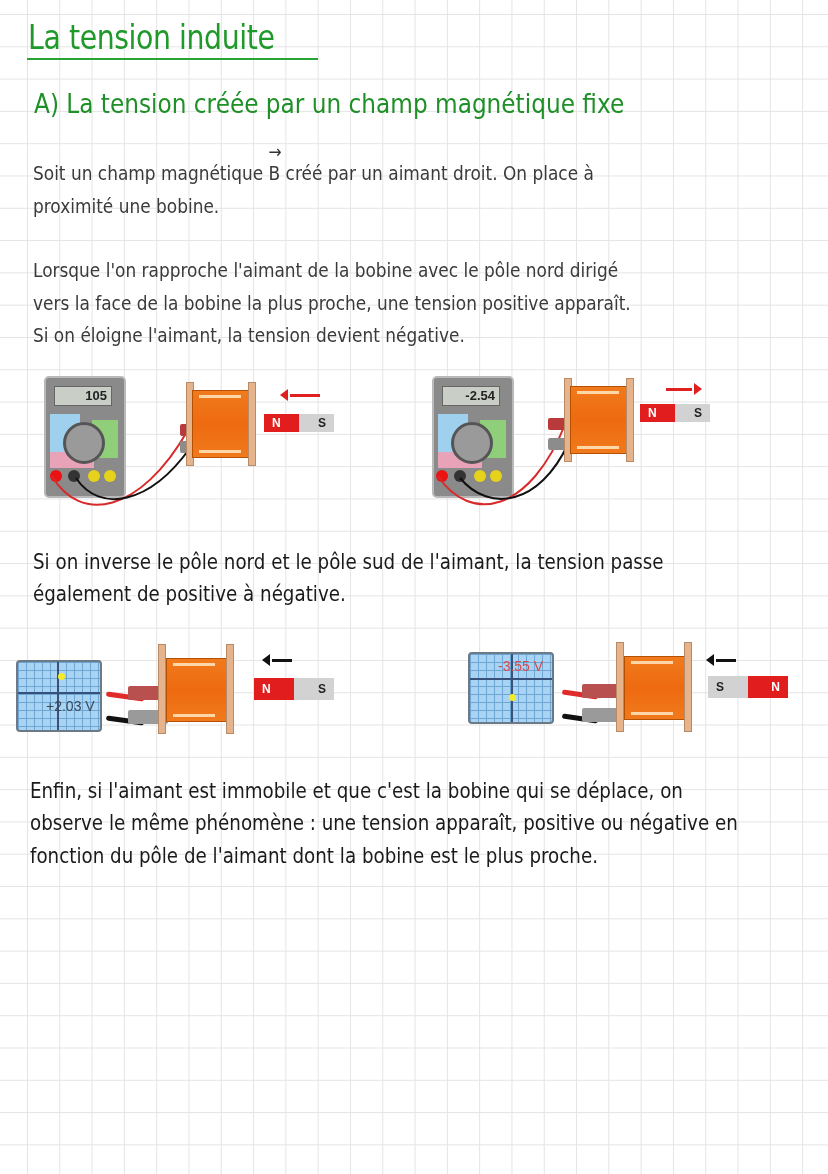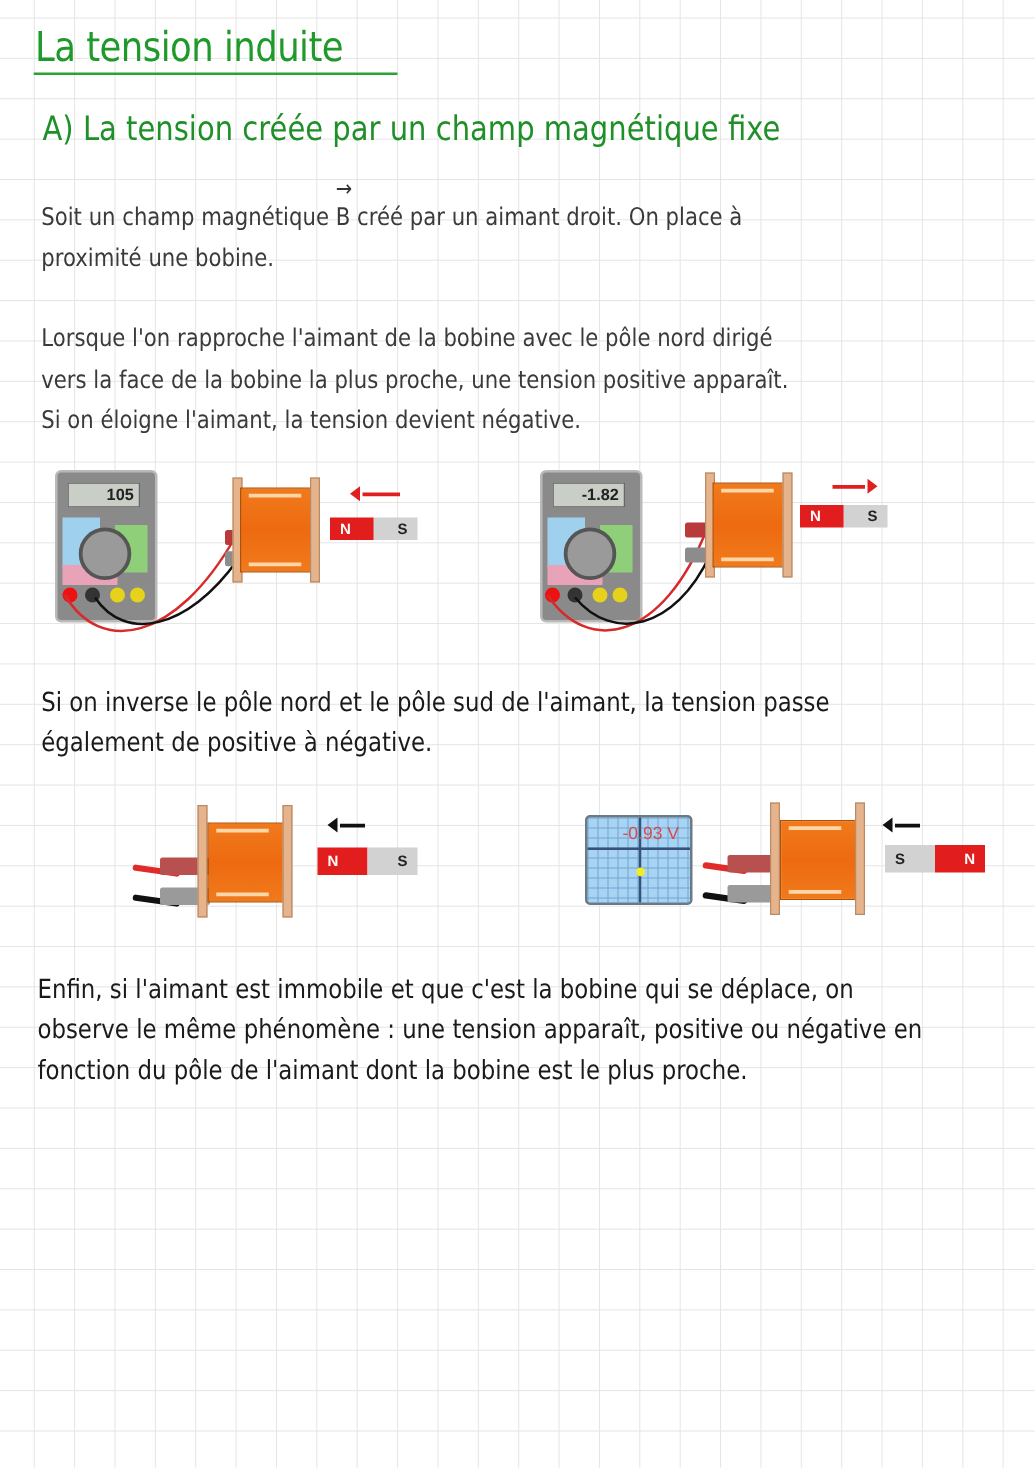--- a/index.html
+++ b/index.html
@@ -112,21 +112,21 @@
   <div class="flange" style="left:208px; top:8px;"></div>
   <div class="arrow left" style="left:250px; top:20px; width:30px; background:#e02020; color:#e02020;"></div>
   <div class="magnet" style="left:224px; top:40px;">
     <div class="pole n">N</div>
     <div class="pole s">S</div>
   </div>
 </div>
 
 <div class="fig" style="left:430px; top:374px; width:300px; height:140px;">
   <div class="meter" style="left:2px; top:2px;">
-    <div class="meter-screen">-1.82</div>
+    <div class="meter-screen">-2.54</div>
     <div class="meter-panel-blue"></div>
     <div class="meter-panel-green"></div>
     <div class="meter-panel-pink"></div>
     <div class="meter-dial"></div>
     <div class="jack" style="left:2px; top:92px; background:#e11;"></div>
     <div class="jack" style="left:20px; top:92px; background:#333;"></div>
     <div class="jack" style="left:40px; top:92px; background:#e6d21a;"></div>
     <div class="jack" style="left:56px; top:92px; background:#e6d21a;"></div>
   </div>
   <svg style="position:absolute; left:0; top:0;" width="180" height="140">
@@ -147,20 +147,26 @@
     <div class="pole s">S</div>
   </div>
 </div>
 
 <div class="abs para dark" style="left:33px; top:546px;">
   <div>Si on inverse le pôle nord et le pôle sud de l'aimant, la tension passe</div>
   <div>également de positive à négative.</div>
 </div>
 
 <div class="fig" style="left:14px; top:638px; width:330px; height:100px;">
+  <div class="scope" style="left:2px; top:22px;">
+    <div class="scope-axis-h" style="top:30px;"></div>
+    <div class="scope-axis-v" style="left:39px;"></div>
+    <div class="scope-dot" style="left:40px; top:11px;"></div>
+    <div class="scope-read" style="left:28px; top:36px; color:#3c4a58;">+2.03 V</div>
+  </div>
   <div class="wire" style="left:92px; top:56px; width:38px; background:#e12a2a; transform:rotate(8deg);"></div>
   <div class="wire" style="left:92px; top:80px; width:38px; background:#111; transform:rotate(8deg);"></div>
   <div class="plug" style="left:114px; top:48px; width:40px; height:14px; background:#b95050;"></div>
   <div class="plug" style="left:114px; top:72px; width:40px; height:14px; background:#9a9a9a;"></div>
   <div class="flange" style="left:144px; top:6px; height:88px;"></div>
   <div class="coil" style="left:152px; top:20px; width:60px; height:62px;">
     <div class="coil-hl" style="top:4px;"></div>
     <div class="coil-hl" style="bottom:4px;"></div>
   </div>
   <div class="flange" style="left:212px; top:6px; height:88px;"></div>
@@ -169,21 +175,21 @@
     <div class="pole n" style="width:40px; height:22px; line-height:22px;">N</div>
     <div class="pole s" style="width:40px; height:22px; line-height:22px;">S</div>
   </div>
 </div>
 
 <div class="fig" style="left:466px; top:638px; width:330px; height:100px;">
   <div class="scope" style="left:2px; top:14px;">
     <div class="scope-axis-h" style="top:24px;"></div>
     <div class="scope-axis-v" style="left:41px;"></div>
     <div class="scope-dot" style="left:39px; top:40px;"></div>
-    <div class="scope-read" style="left:28px; top:4px; color:#d84a4a;">-0.93 V</div>
+    <div class="scope-read" style="left:28px; top:4px; color:#d84a4a;">-3.55 V</div>
   </div>
   <div class="wire" style="left:96px; top:54px; width:36px; background:#e12a2a; transform:rotate(8deg);"></div>
   <div class="wire" style="left:96px; top:78px; width:36px; background:#111; transform:rotate(8deg);"></div>
   <div class="plug" style="left:116px; top:46px; width:36px; height:14px; background:#b95050;"></div>
   <div class="plug" style="left:116px; top:70px; width:36px; height:14px; background:#9a9a9a;"></div>
   <div class="flange" style="left:150px; top:4px; height:88px;"></div>
   <div class="coil" style="left:158px; top:18px; width:60px; height:62px;">
     <div class="coil-hl" style="top:4px;"></div>
     <div class="coil-hl" style="bottom:4px;"></div>
   </div>

